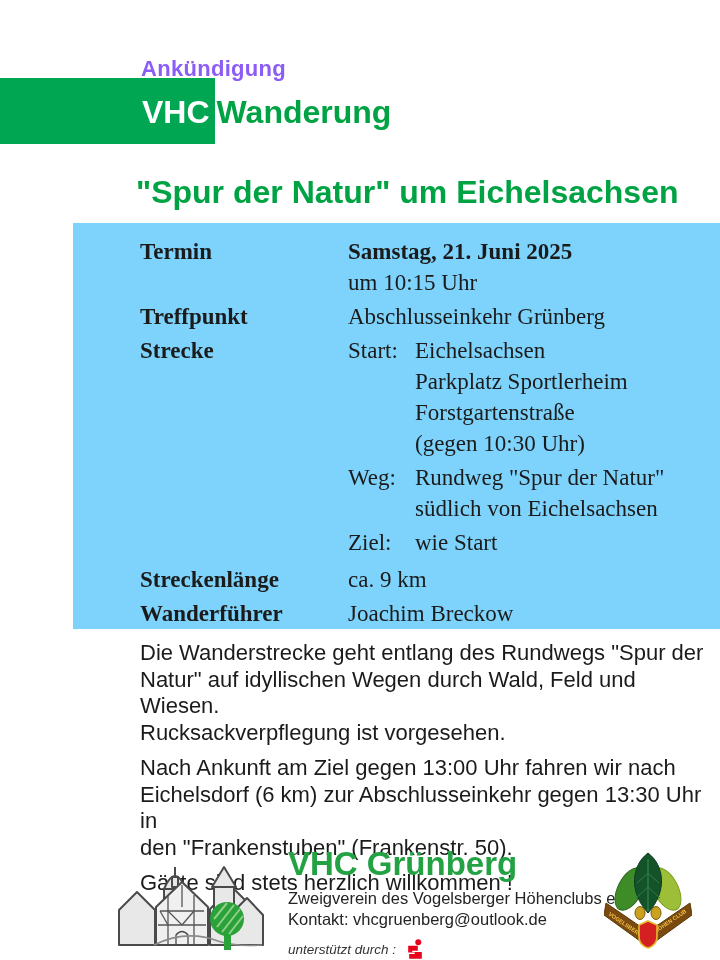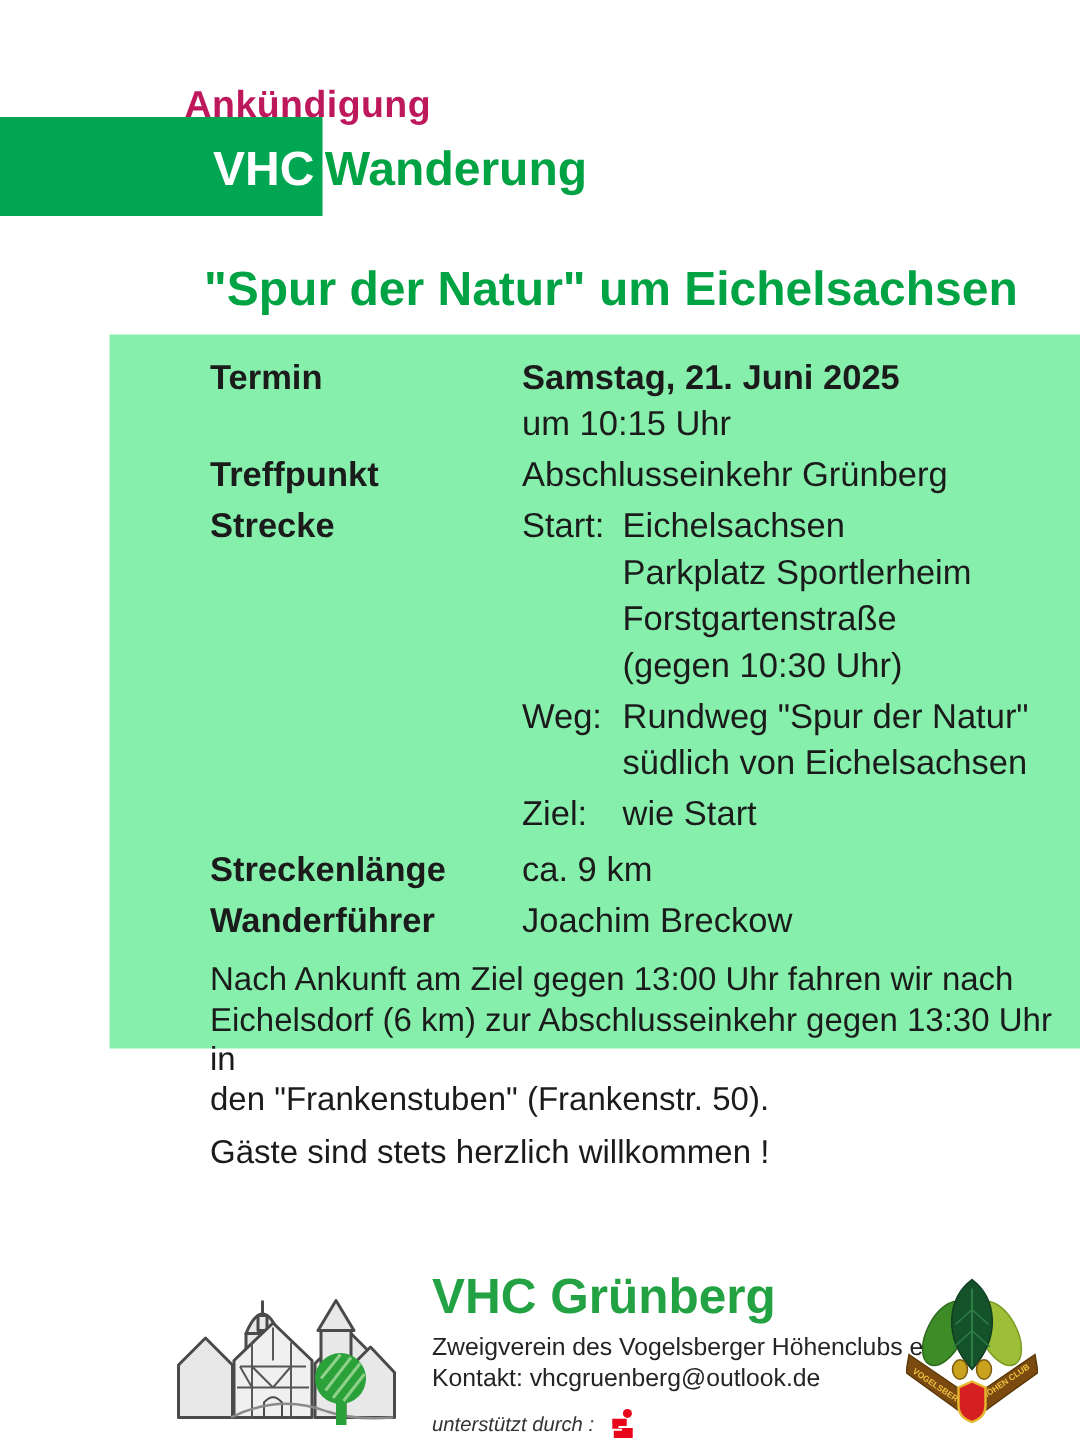--- a/index.html
+++ b/index.html
@@ -7,37 +7,37 @@
   body {
     width:720px; height:960px;
     font-family:"Liberation Sans", sans-serif;
     color:#1c1c1c;
   }
   .page { position:relative; width:720px; height:960px; overflow:hidden; background:#fff; }
 
   
   .green-block { position:absolute; left:0; top:78px; width:215px; height:66px; background:#00a651; }
   .h-announce {
-    position:absolute; left:123px; top:56px;
-    font-size:25px; font-weight:bold; color:#be185d; letter-spacing:.3px; z-index:2;
+    position:absolute; left:141px; top:56px;
+    font-size:22px; font-weight:bold; color:#8b5cf6; letter-spacing:.3px; z-index:2;
   }
   .h-event { position:absolute; left:142px; top:94px; font-size:32px; font-weight:bold; z-index:2; white-space:nowrap; }
   .h-event .vhc { color:#ffffff; }
   .h-event .wand { color:#00a344; margin-left:7px; }
 
   .title {
     position:absolute; left:136px; top:174px;
     font-size:32px; font-weight:bold; color:#00a344; white-space:nowrap;
   }
 
   
   .panel {
-    position:absolute; left:73px; top:223px; width:647px; height:476px;
-    background:#86efac; padding:13px 0 0 67px;
-    font-size:23px; line-height:31px; color:#1b1b1b;
+    position:absolute; left:73px; top:223px; width:647px; height:406px;
+    background:#7dd3fc; padding:13px 0 0 67px;
+    font-size:23px; line-height:31px; color:#1b1b1b;font-family:Liberation Serif, serif;
   }
   .drow { display:flex; margin-bottom:3px; }
   .dlabel { flex:0 0 208px; font-weight:bold; }
   .dvalue { flex:1; }
   .seg { display:flex; margin-bottom:3px;justify-content:space-between; }
   .skey { flex:0 0 67px; }
   .slines { flex:1; }
   .bold { font-weight:bold; }
 
   
@@ -124,20 +124,25 @@
 
     <div class="drow">
       <div class="dlabel">Wanderführer</div>
       <div class="dvalue">Joachim Breckow</div>
     </div>
 
   </div>
 
   <div class="bodytext">
     <div class="para">
+      <div>Die Wanderstrecke geht entlang des Rundwegs "Spur der</div>
+      <div>Natur" auf idyllischen Wegen durch Wald, Feld und Wiesen.</div>
+      <div>Rucksackverpflegung ist vorgesehen.</div>
+    </div>
+    <div class="para">
       <div>Nach Ankunft am Ziel gegen 13:00 Uhr fahren wir nach</div>
       <div>Eichelsdorf (6 km) zur Abschlusseinkehr gegen 13:30 Uhr in</div>
       <div>den "Frankenstuben" (Frankenstr. 50).</div>
     </div>
     <div class="para">
       <div>Gäste sind stets herzlich willkommen !</div>
     </div>
   </div>
 
   <svg class="buildings" width="150" height="98" viewBox="0 0 150 98">

